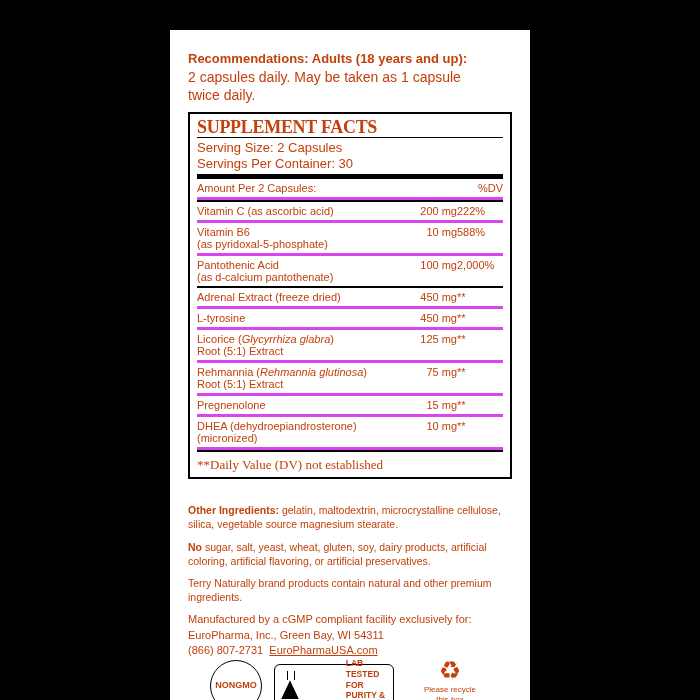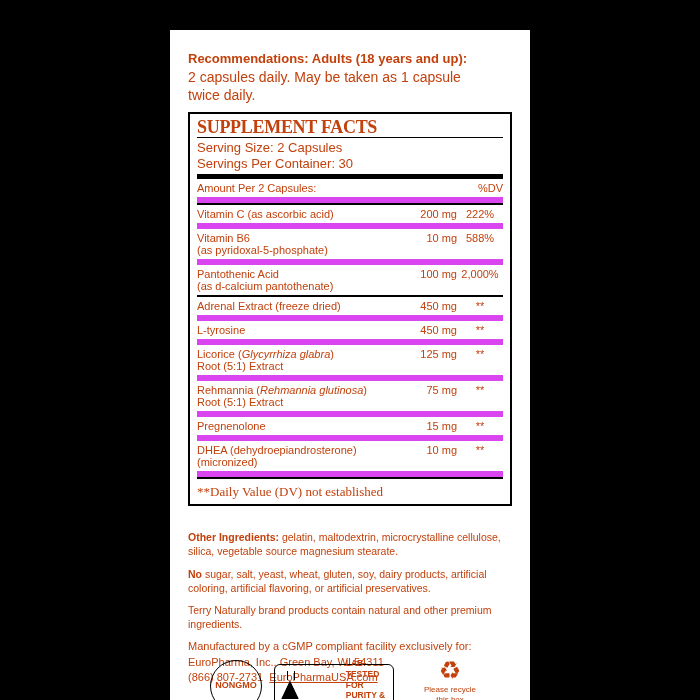--- a/index.html
+++ b/index.html
@@ -69,26 +69,26 @@
   .rule-thin  { border-top: 1px solid #000; margin: 0; }
 
   table.nut {
     width: 100%;
     border-collapse: collapse;
     font-size: 11px;
   }
   table.nut td {
     padding: 3px 0 3px 0;
     vertical-align: top;
-    border-bottom: 6px solid #d946ef;
+    border-bottom: 3px solid #d946ef;
   }
   table.nut tr.last td { border-bottom: none; }
   td.name { text-align: left; }
   td.amt  { text-align: right; width: 62px; padding-right: 8px; white-space: nowrap; }
-  td.dv   { text-align: center; width: 46px; white-space: nowrap; }
+  td.dv   { text-align: left; width: 46px; white-space: nowrap; }
   .hdr td { font-size: 11px; border-bottom: none; padding-bottom: 2px; }
   .hdr td.dv { text-align: right; }
   .sub { display: block; }
   .ital { font-style: italic; }
   .foot-note {
     font-size: 13px;
     padding-top: 5px;
     font-family: Liberation Serif, serif;
   }
 

